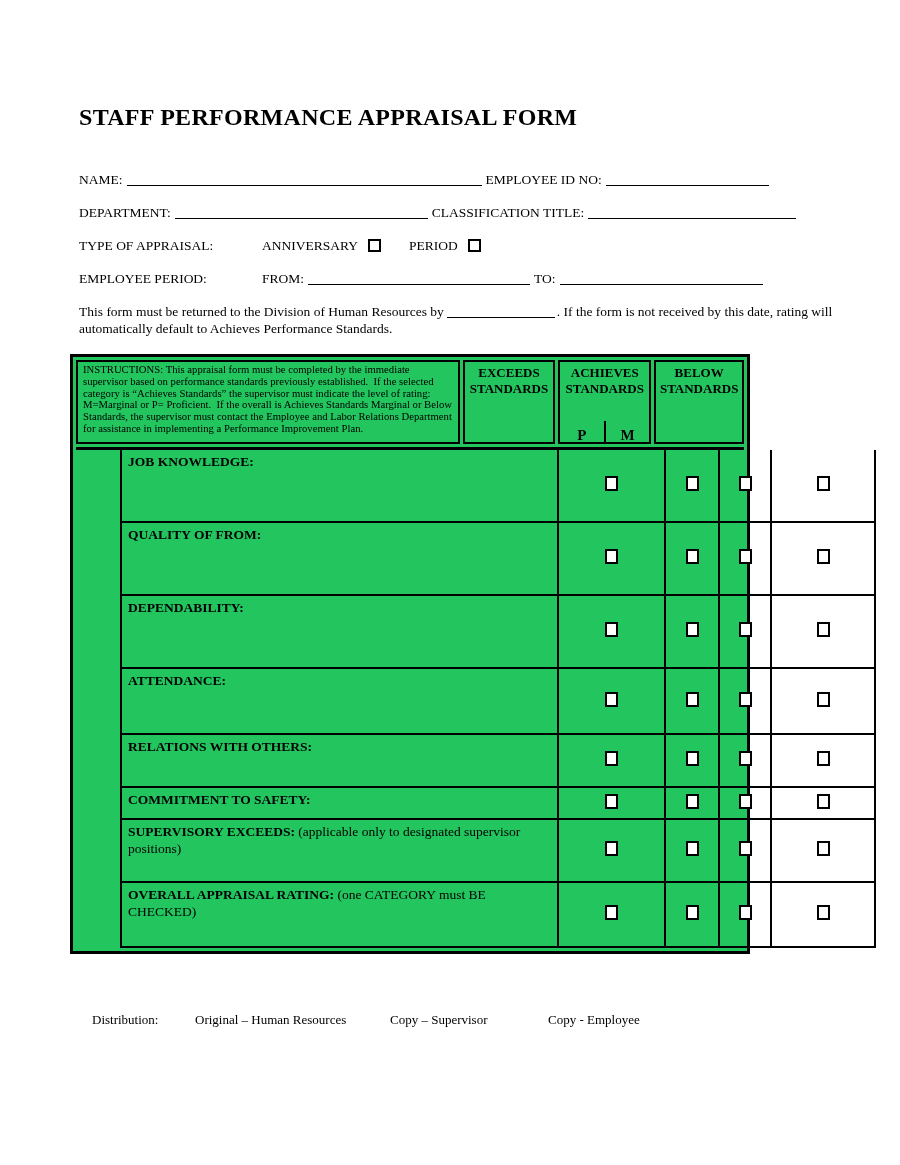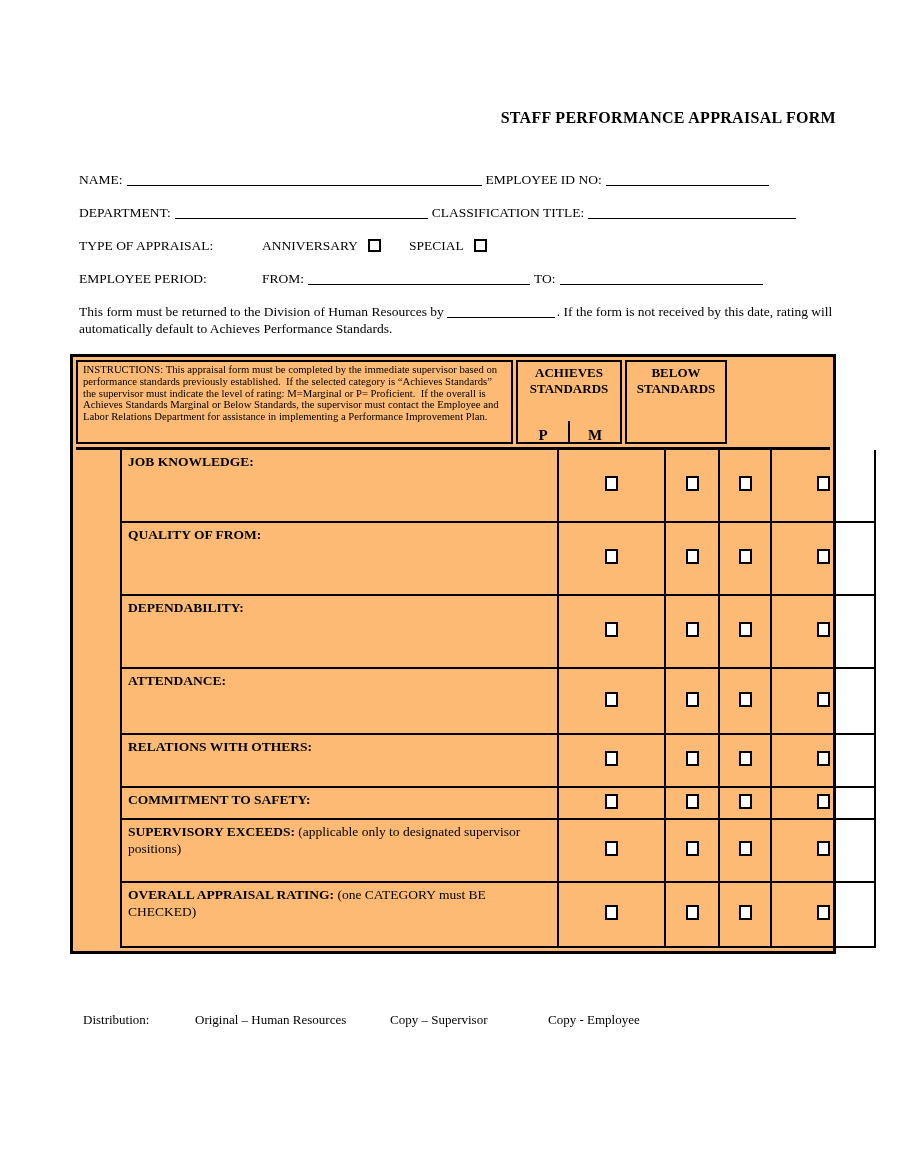--- a/index.html
+++ b/index.html
@@ -4,43 +4,43 @@
 <style>
   * { margin:0; padding:0; box-sizing:border-box; }
   html,body { background:#e8e8e8; }
   .page {
     width:900px; height:1165px; background:#ffffff; color:#000;
     font-family:"Liberation Serif","DejaVu Serif",serif;
     position:relative; margin:0 auto; overflow:hidden;
   }
   .content { padding:106px 64px 0 79px; }
   .title {
-    text-align:right; font-size:16px; font-weight:bold;
+    text-align:left; font-size:24px; font-weight:bold;
     letter-spacing:0.3px; margin:0 0 42px 0; line-height:23px;
   }
   .form-line { font-size:13.5px; line-height:17px; margin-bottom:16px; white-space:nowrap; }
   .blank {
     display:inline-block; border-bottom:1.4px solid #000;
     height:13px; margin:0 4px -2px 4px;
   }
   .w355{width:355px;} .w163{width:163px;} .w253{width:253px;} .w208{width:208px;}
   .w222{width:222px;} .w203{width:203px;} .w108{width:108px; margin:0 2px -2px 3px;}
   .field-label-wide { display:inline-block; width:183px; }
   .cb-top {
     display:inline-block; width:13px; height:13px; border:2px solid #000;
     background:#fff; vertical-align:-2px; margin-left:10px;
   }
   .gap28 { display:inline-block; width:28px; }
   .notice { font-size:13.5px; line-height:17px; margin-top:4px; white-space:normal; }
   .bold { font-weight:normal; }
 
   
   .table-outer {
-    margin:17px 0 0 -9px; width:766px;
-    border:3px solid #000; padding:3px; background:#fdba74;
+    margin:17px 0 0 -9px; width:680px;
+    border:3px solid #000; padding:3px; background:#22c55e;
   }
   .header-row { display:flex; gap:3px; height:84px; }
   .hcell { border:2px solid #000; }
   .hcell-instructions {
     width:437px; font-size:10.7px; line-height:11.8px;
     padding:2px 5px; white-space:pre-wrap;
   }
   .hcell-col { text-align:center; font-weight:bold; font-size:13px; line-height:16px; padding-top:3px; }
   .hcell-exceeds { width:105px; }
   .hcell-achieves { width:106px; display:flex; flex-direction:column; padding-top:0;gap:20px; }
@@ -62,52 +62,53 @@
   .row-note { font-weight:normal; }
   td.cb-cell { text-align:center; vertical-align:middle; }
   .cb {
     display:inline-block; width:13px; height:15px;
     border:2px solid #000; background:#fff;
   }
 
   
   .footer { position:relative; margin:58px 0 0 0; font-size:13px; height:16px; }
   .footer span { position:absolute; top:0; white-space:nowrap; }
-  .f-0{left:4px;} .f-1{left:116px;} .f-2{left:311px;} .f-3{left:469px;}
+  .f-0{left:13px;} .f-1{left:116px;} .f-2{left:311px;} .f-3{left:469px;}
 </style>
 </head>
 <body>
 
 <div class="page">
   <div class="content">
 
     <h1 class="title">STAFF PERFORMANCE APPRAISAL FORM</h1>
 
     <div class="form-line">
       <span>NAME:</span><span class="blank w355"></span><span>EMPLOYEE ID NO:</span><span class="blank w163"></span>
     </div>
 
     <div class="form-line">
       <span>DEPARTMENT:</span><span class="blank w253"></span><span>CLASSIFICATION TITLE:</span><span class="blank w208"></span>
     </div>
 
     <div class="form-line">
-      <span class="field-label-wide">TYPE OF APPRAISAL:</span><span>ANNIVERSARY</span><span class="cb-top"></span><span class="gap28"></span><span>SPECIAL</span><span class="cb-top"></span>
+      <span class="field-label-wide">TYPE OF APPRAISAL:</span><span>ANNIVERSARY</span><span class="cb-top"></span><span class="gap28"></span><span>PERIOD</span><span class="cb-top"></span>
     </div>
 
     <div class="form-line">
       <span class="field-label-wide">EMPLOYEE PERIOD:</span><span>FROM:</span><span class="blank w222"></span><span>TO:</span><span class="blank w203"></span>
     </div>
 
     <p class="notice"><span>This form must be returned to the Division of Human Resources by</span><span class="blank w108"></span><span>. If the form is not received by this date, rating will automatically default to </span><span class="bold">Achieves Performance Standards</span><span>.</span></p>
 
     <div class="table-outer">
 
       <div class="header-row">
         <div class="hcell hcell-instructions"><span>INSTRUCTIONS: This appraisal form must be completed by the immediate supervisor based on performance standards previously established.  If the selected category is “Achieves Standards” the supervisor must indicate the level of rating: </span><span class="bold">M=Marginal or P= Proficient</span><span>.  If the overall is Achieves Standards Marginal or Below Standards, the supervisor must contact the Employee and Labor Relations Department for assistance in implementing a Performance Improvement Plan.</span></div>
+        <div class="hcell hcell-col hcell-exceeds">EXCEEDS STANDARDS</div>
         <div class="hcell hcell-col hcell-achieves">
           <div class="achieves-title">ACHIEVES STANDARDS</div>
           <div class="pm-row">
             <div class="pm-cell pm-cell-p">P</div>
             <div class="pm-cell">M</div>
           </div>
         </div>
         <div class="hcell hcell-col hcell-below">BELOW STANDARDS</div>
       </div>
 

